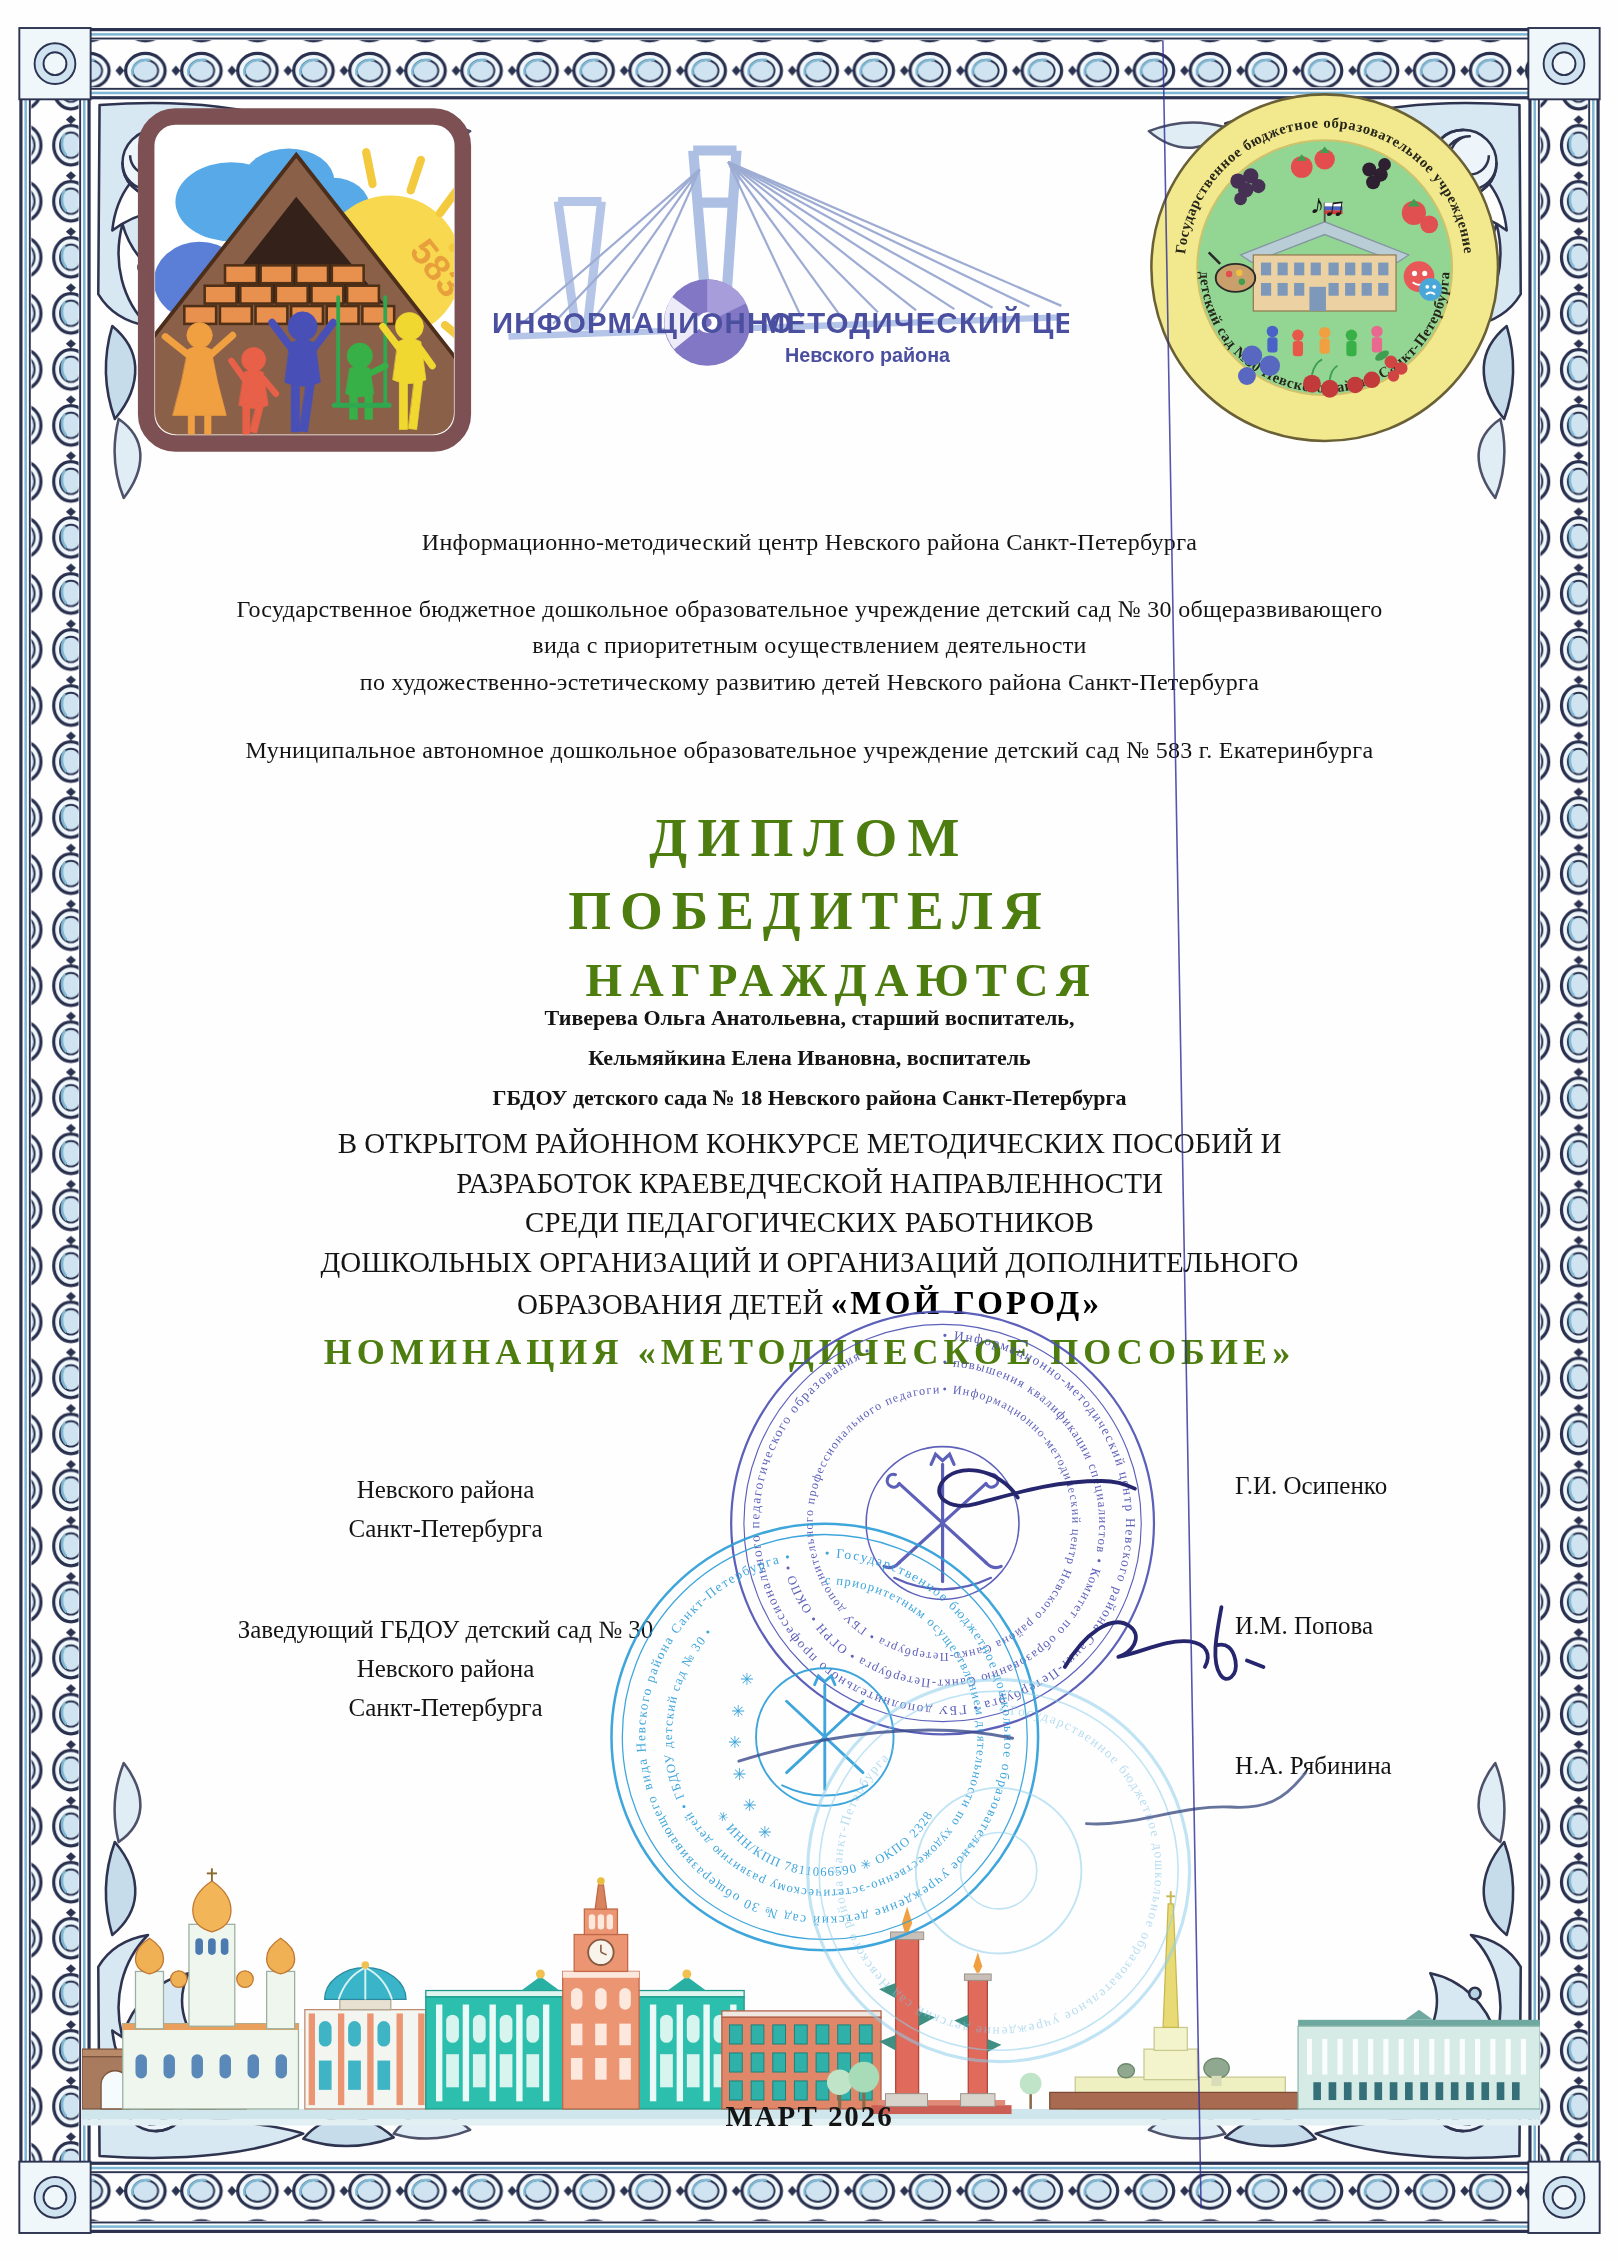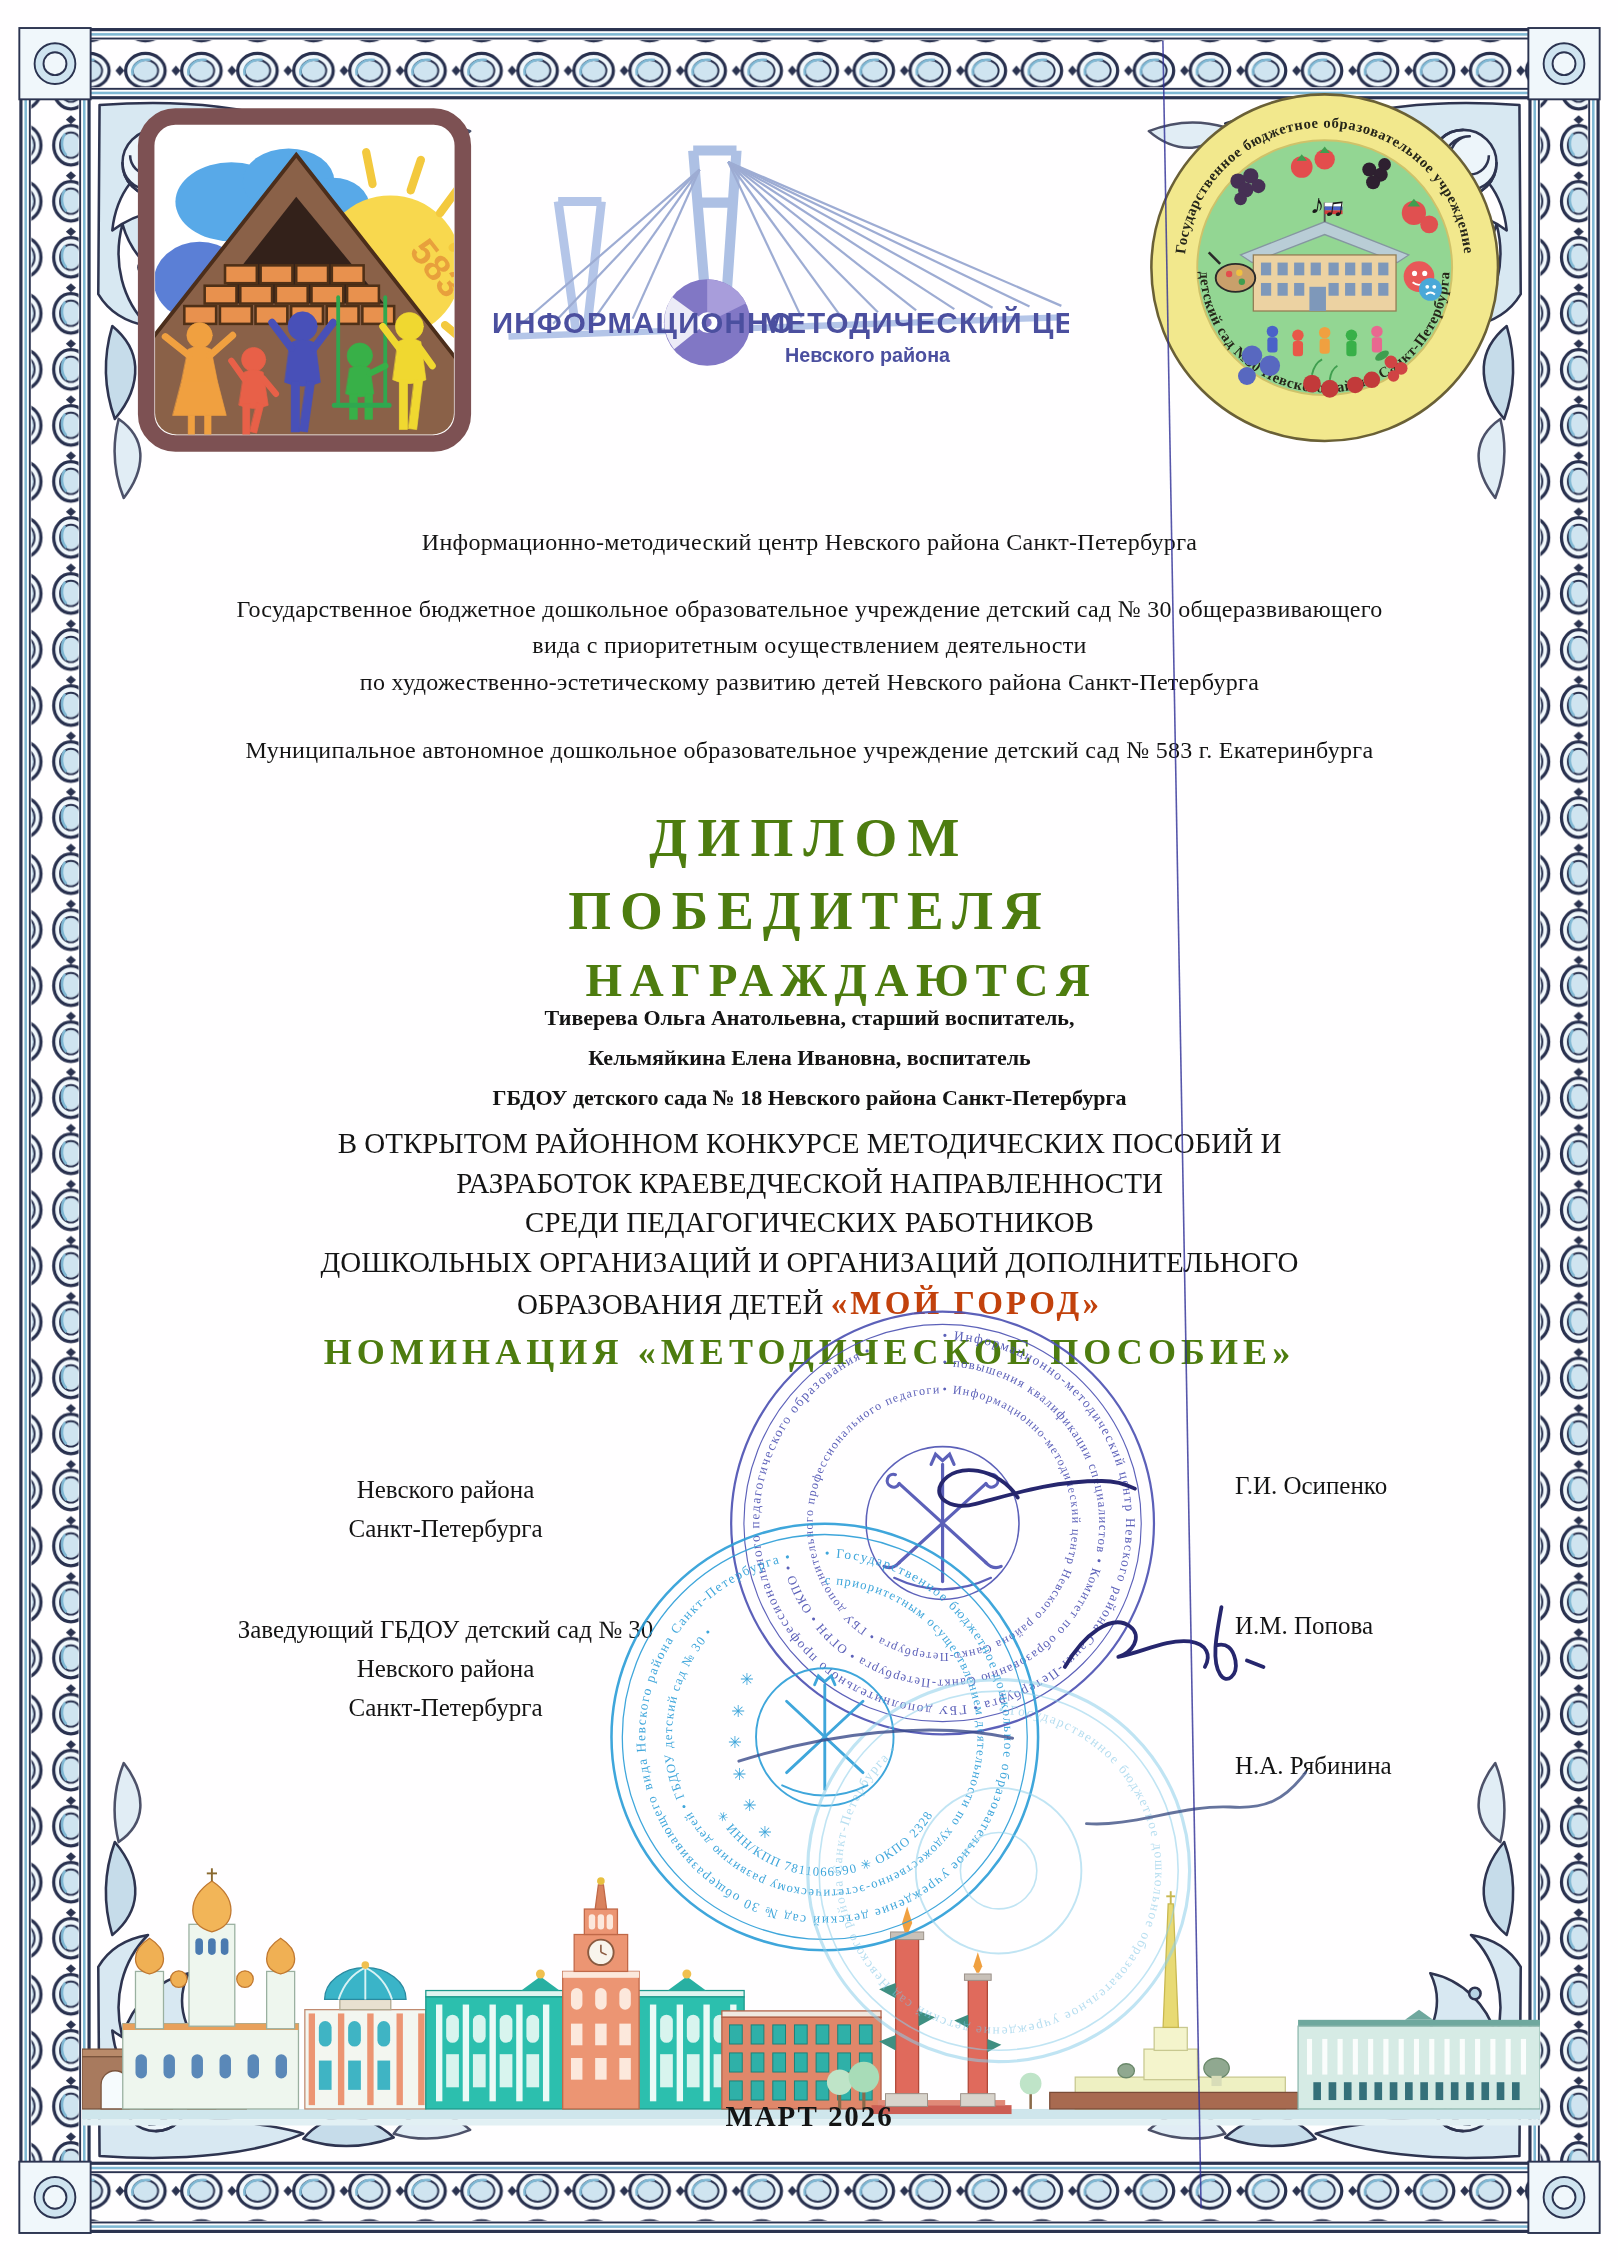--- a/index.html
+++ b/index.html
@@ -7,21 +7,21 @@
         font-family:"Liberation Serif",serif;color:#141414;}
   .abs{position:absolute;}
   .ctext{left:0;width:100%;text-align:center;}
   .hline{font-size:24px;letter-spacing:0.3px;}
   .decor{font-weight:700;color:#4d7c0f;}
   .t1{font-size:55px;letter-spacing:10.2px;}
   .t2{font-size:55px;letter-spacing:9px;}
   .t3{font-size:47px;letter-spacing:7.6px;padding-left:32px;}
   .name{font-size:22px;font-weight:700;}
   .comp{font-size:29px;}
-  .comp .decor-inline{font-size:33px;font-weight:700;letter-spacing:3.2px;color:#c2410c;}
+  .comp .decor-inline{font-size:33px;font-weight:700;letter-spacing:3.2px;color:#000000;}
   .nom{font-size:36px;letter-spacing:5.1px;}
   .sigblock{width:637px;left:127px;text-align:center;font-size:25px;line-height:39px;}
   .signame{left:1235px;width:331px;text-align:left;font-size:25px;}
   .date{font-size:29px;font-weight:700;letter-spacing:1.9px;}
   svg{display:block;}
 </style>
 </head>
 <body>
 
 <div class="page">

